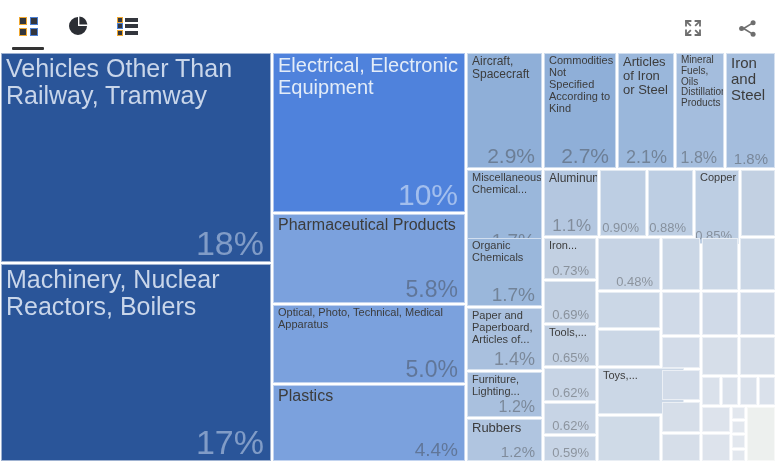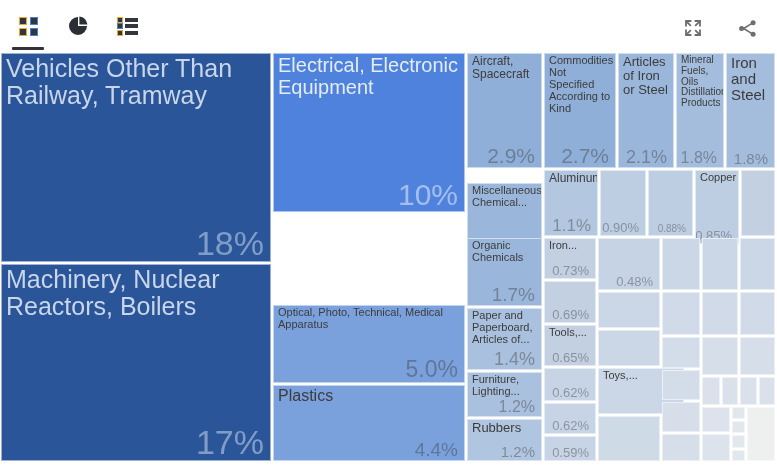--- a/index.html
+++ b/index.html
@@ -139,20 +139,24 @@
         <div class="val" style="font-size: 34px;">18%</div>
       </div>
       <div class="cell dark" style="left: 1px; top: 212px; width: 270px; height: 197px; background: rgb(42, 85, 153);">
         <div class="lbl" style="font-size: 25px;">Machinery, Nuclear Reactors, Boilers</div>
         <div class="val" style="font-size: 34px;">17%</div>
       </div>
       <div class="cell mid" style="left: 273px; top: 1px; width: 192px; height: 159px; background: rgb(79, 130, 220);">
         <div class="lbl" style="font-size: 20px;">Electrical, Electronic Equipment</div>
         <div class="val" style="font-size: 30px;">10%</div>
       </div>
+      <div class="cell " style="left: 273px; top: 162px; width: 192px; height: 89px; background: rgb(123, 161, 221);">
+        <div class="lbl" style="font-size: 16px;">Pharmaceutical Products</div>
+        <div class="val" style="font-size: 23px;">5.8%</div>
+      </div>
       <div class="cell " style="left: 273px; top: 253px; width: 192px; height: 78px; background: rgb(123, 161, 221);">
         <div class="lbl" style="font-size: 11px;">Optical, Photo, Technical, Medical Apparatus</div>
         <div class="val" style="font-size: 23px;">5.0%</div>
       </div>
       <div class="cell " style="left: 273px; top: 333px; width: 192px; height: 76px; background: rgb(123, 161, 221);">
         <div class="lbl" style="font-size: 16px;">Plastics</div>
         <div class="val" style="font-size: 19px;">4.4%</div>
       </div>
       <div class="cell " style="left: 467px; top: 1px; width: 75px; height: 115px; background: rgb(143, 175, 216);">
         <div class="lbl" style="font-size: 12px;">Aircraft, Spacecraft</div>
@@ -167,33 +171,33 @@
         <div class="val" style="font-size: 18px;">2.1%</div>
       </div>
       <div class="cell " style="left: 676px; top: 1px; width: 48px; height: 115px; background: rgb(164, 189, 221);">
         <div class="lbl" style="font-size: 10px;">Mineral Fuels, Oils Distillation Products</div>
         <div class="val" style="font-size: 16px;">1.8%</div>
       </div>
       <div class="cell " style="left: 726px; top: 1px; width: 49px; height: 115px; background: rgb(164, 189, 221);">
         <div class="lbl" style="font-size: 15px;">Iron and Steel</div>
         <div class="val" style="font-size: 15px;">1.8%</div>
       </div>
-      <div class="cell " style="left: 467px; top: 118px; width: 75px; height: 82px; background: rgb(154, 183, 219); margin-top: 13px;">
+      <div class="cell " style="left: 467px; top: 118px; width: 75px; height: 82px; background: rgb(154, 183, 219);">
         <div class="lbl" style="font-size: 11px;">Miscellaneous Chemical...</div>
         <div class="val" style="font-size: 19px;">1.7%</div>
       </div>
       <div class="cell " style="left: 544px; top: 118px; width: 54px; height: 66px; background: rgb(180, 199, 224);">
         <div class="lbl" style="font-size: 12px;">Aluminum</div>
         <div class="val" style="font-size: 17px;">1.1%</div>
       </div>
       <div class="cell " style="left: 600px; top: 118px; width: 46px; height: 66px; background: rgb(189, 206, 227);">
         <div class="val" style="font-size: 13px;">0.90%</div>
       </div>
       <div class="cell " style="left: 648px; top: 118px; width: 45px; height: 66px; background: rgb(189, 206, 227);">
-        <div class="val" style="font-size: 10px;">0.88%</div>
+        <div class="val" style="font-size: 13px;">0.88%</div>
       </div>
       <div class="cell " style="left: 695px; top: 118px; width: 44px; height: 74px; background: rgb(189, 206, 227);">
         <div class="lbl" style="font-size: 11px;">Copper</div>
         <div class="val" style="font-size: 13px;">0.85%</div>
       </div>
       <div class="cell " style="left: 741px; top: 118px; width: 34px; height: 66px; background: rgb(194, 208, 226);"></div>
       <div class="cell " style="left: 467px; top: 186px; width: 75px; height: 68px; background: rgb(154, 183, 219);">
         <div class="lbl" style="font-size: 11px;">Organic Chemicals</div>
         <div class="val" style="font-size: 19px;">1.7%</div>
       </div>

